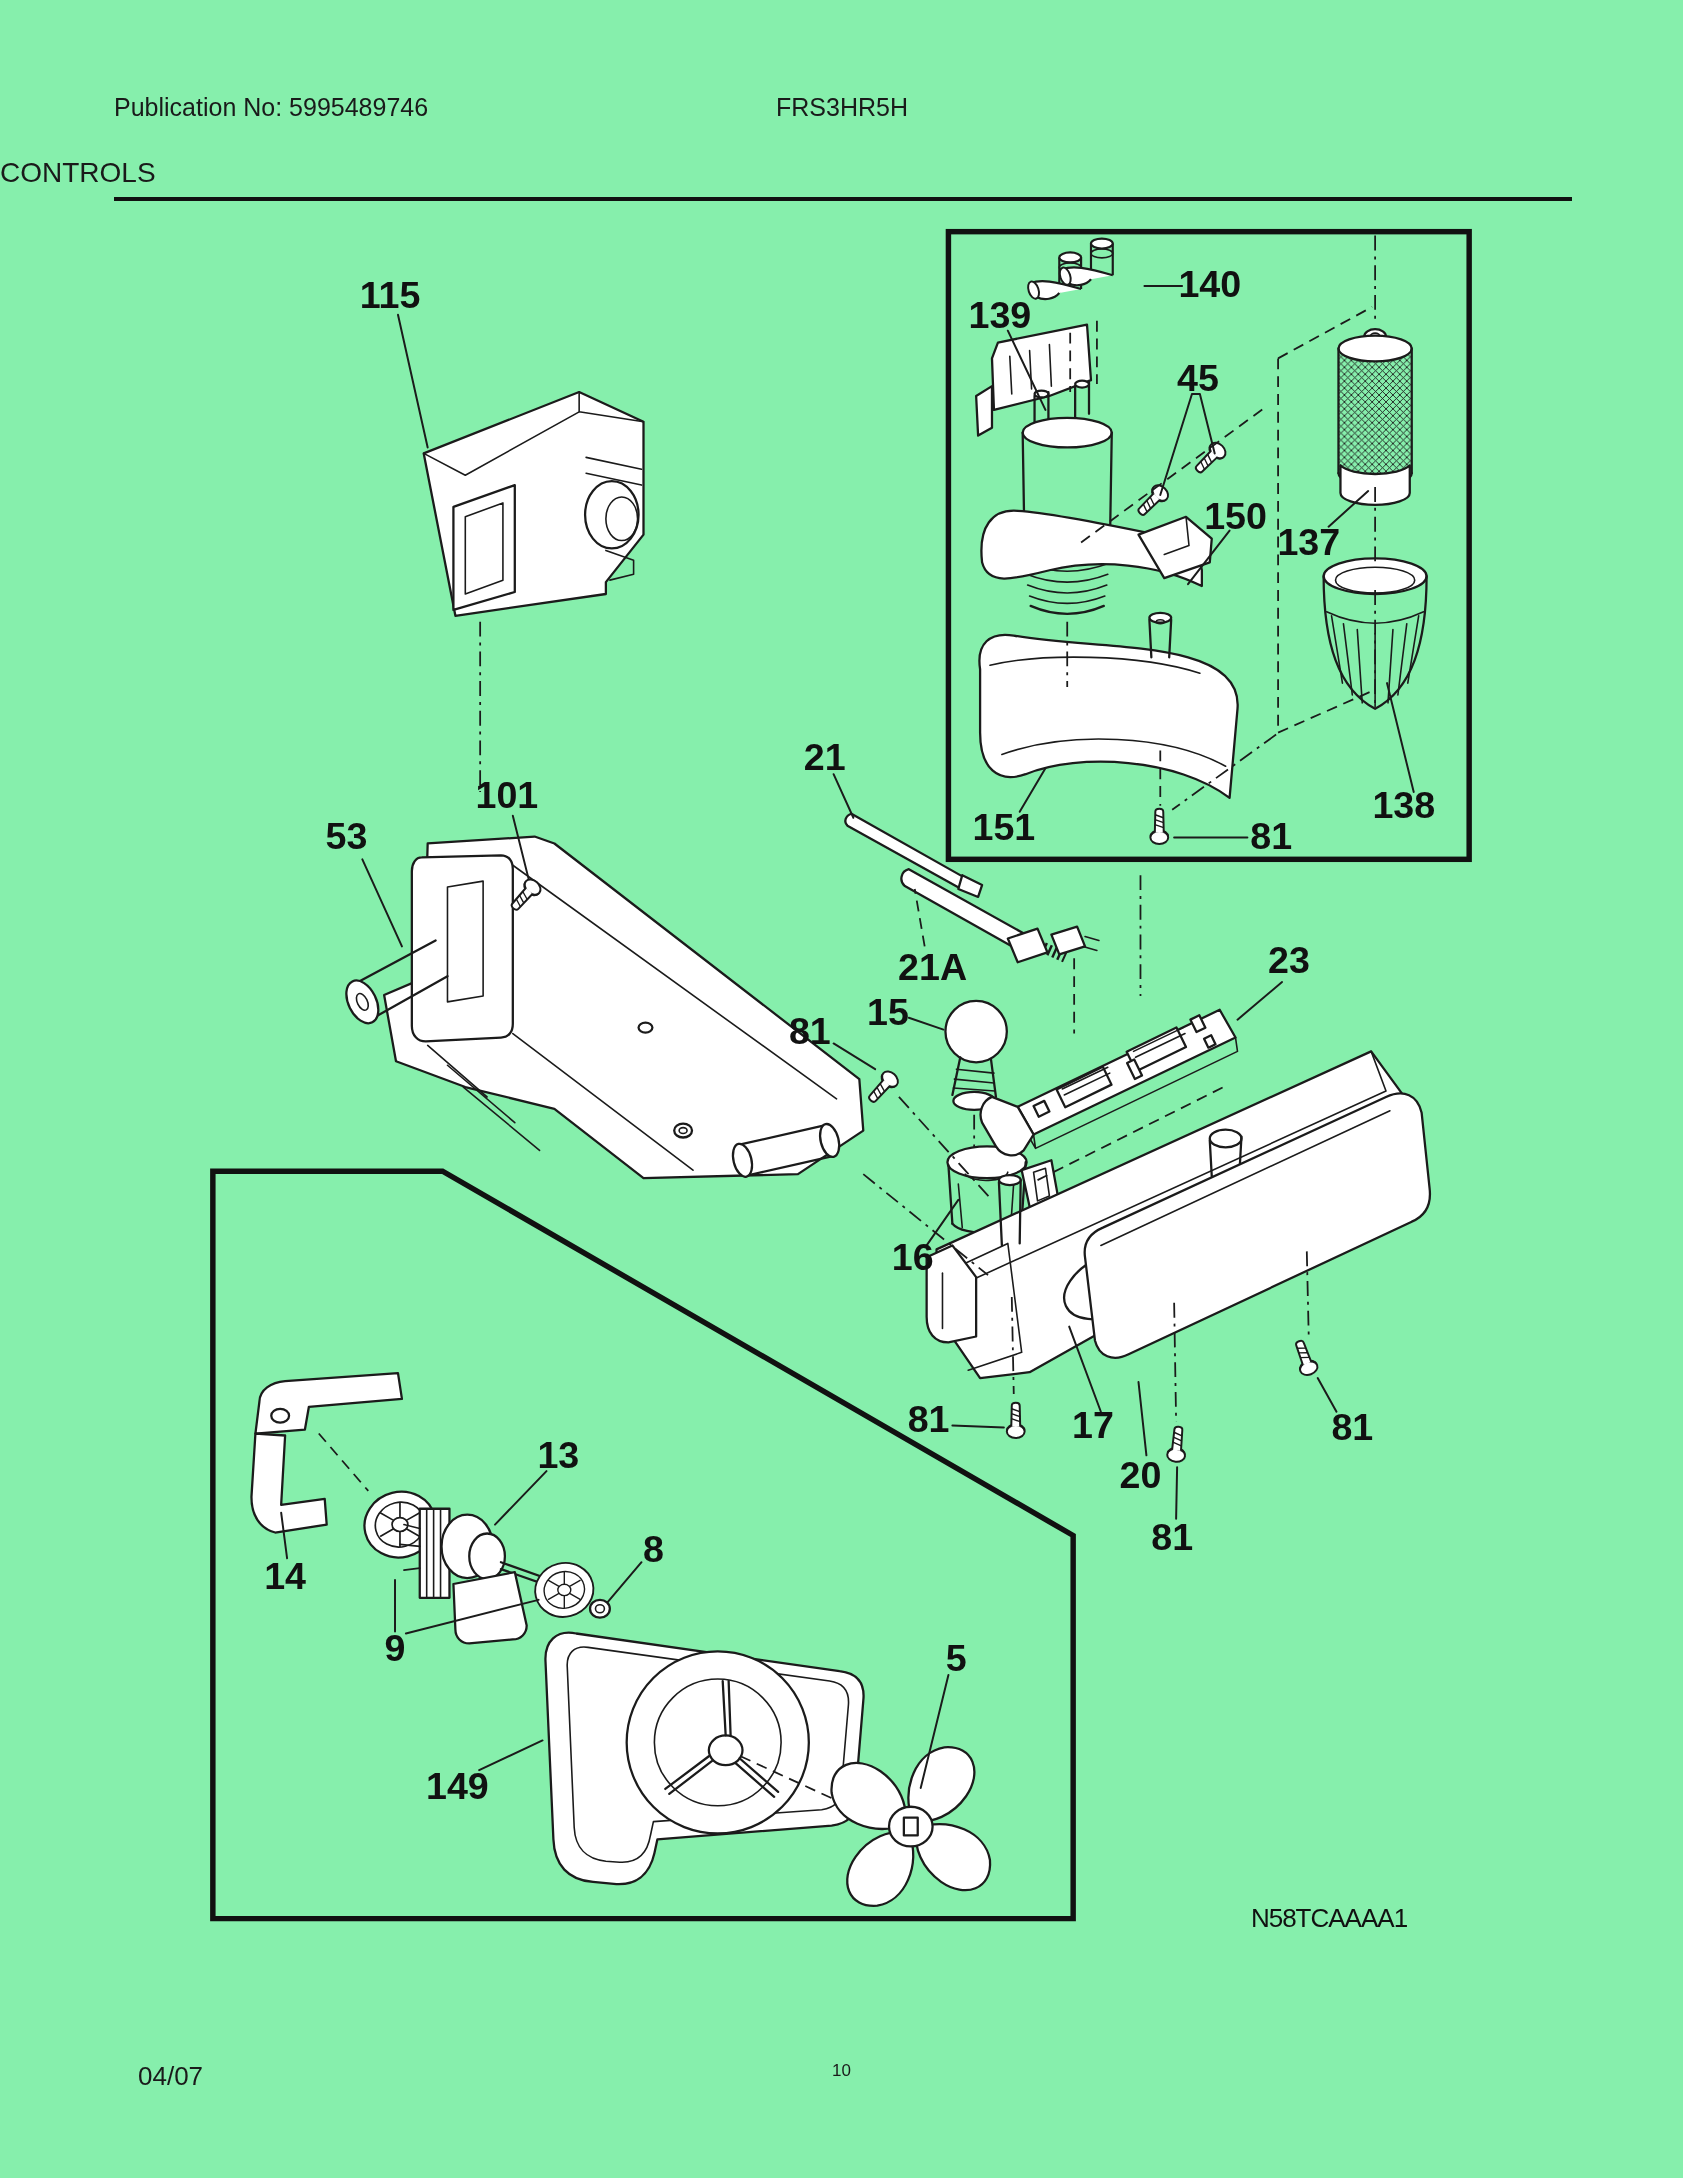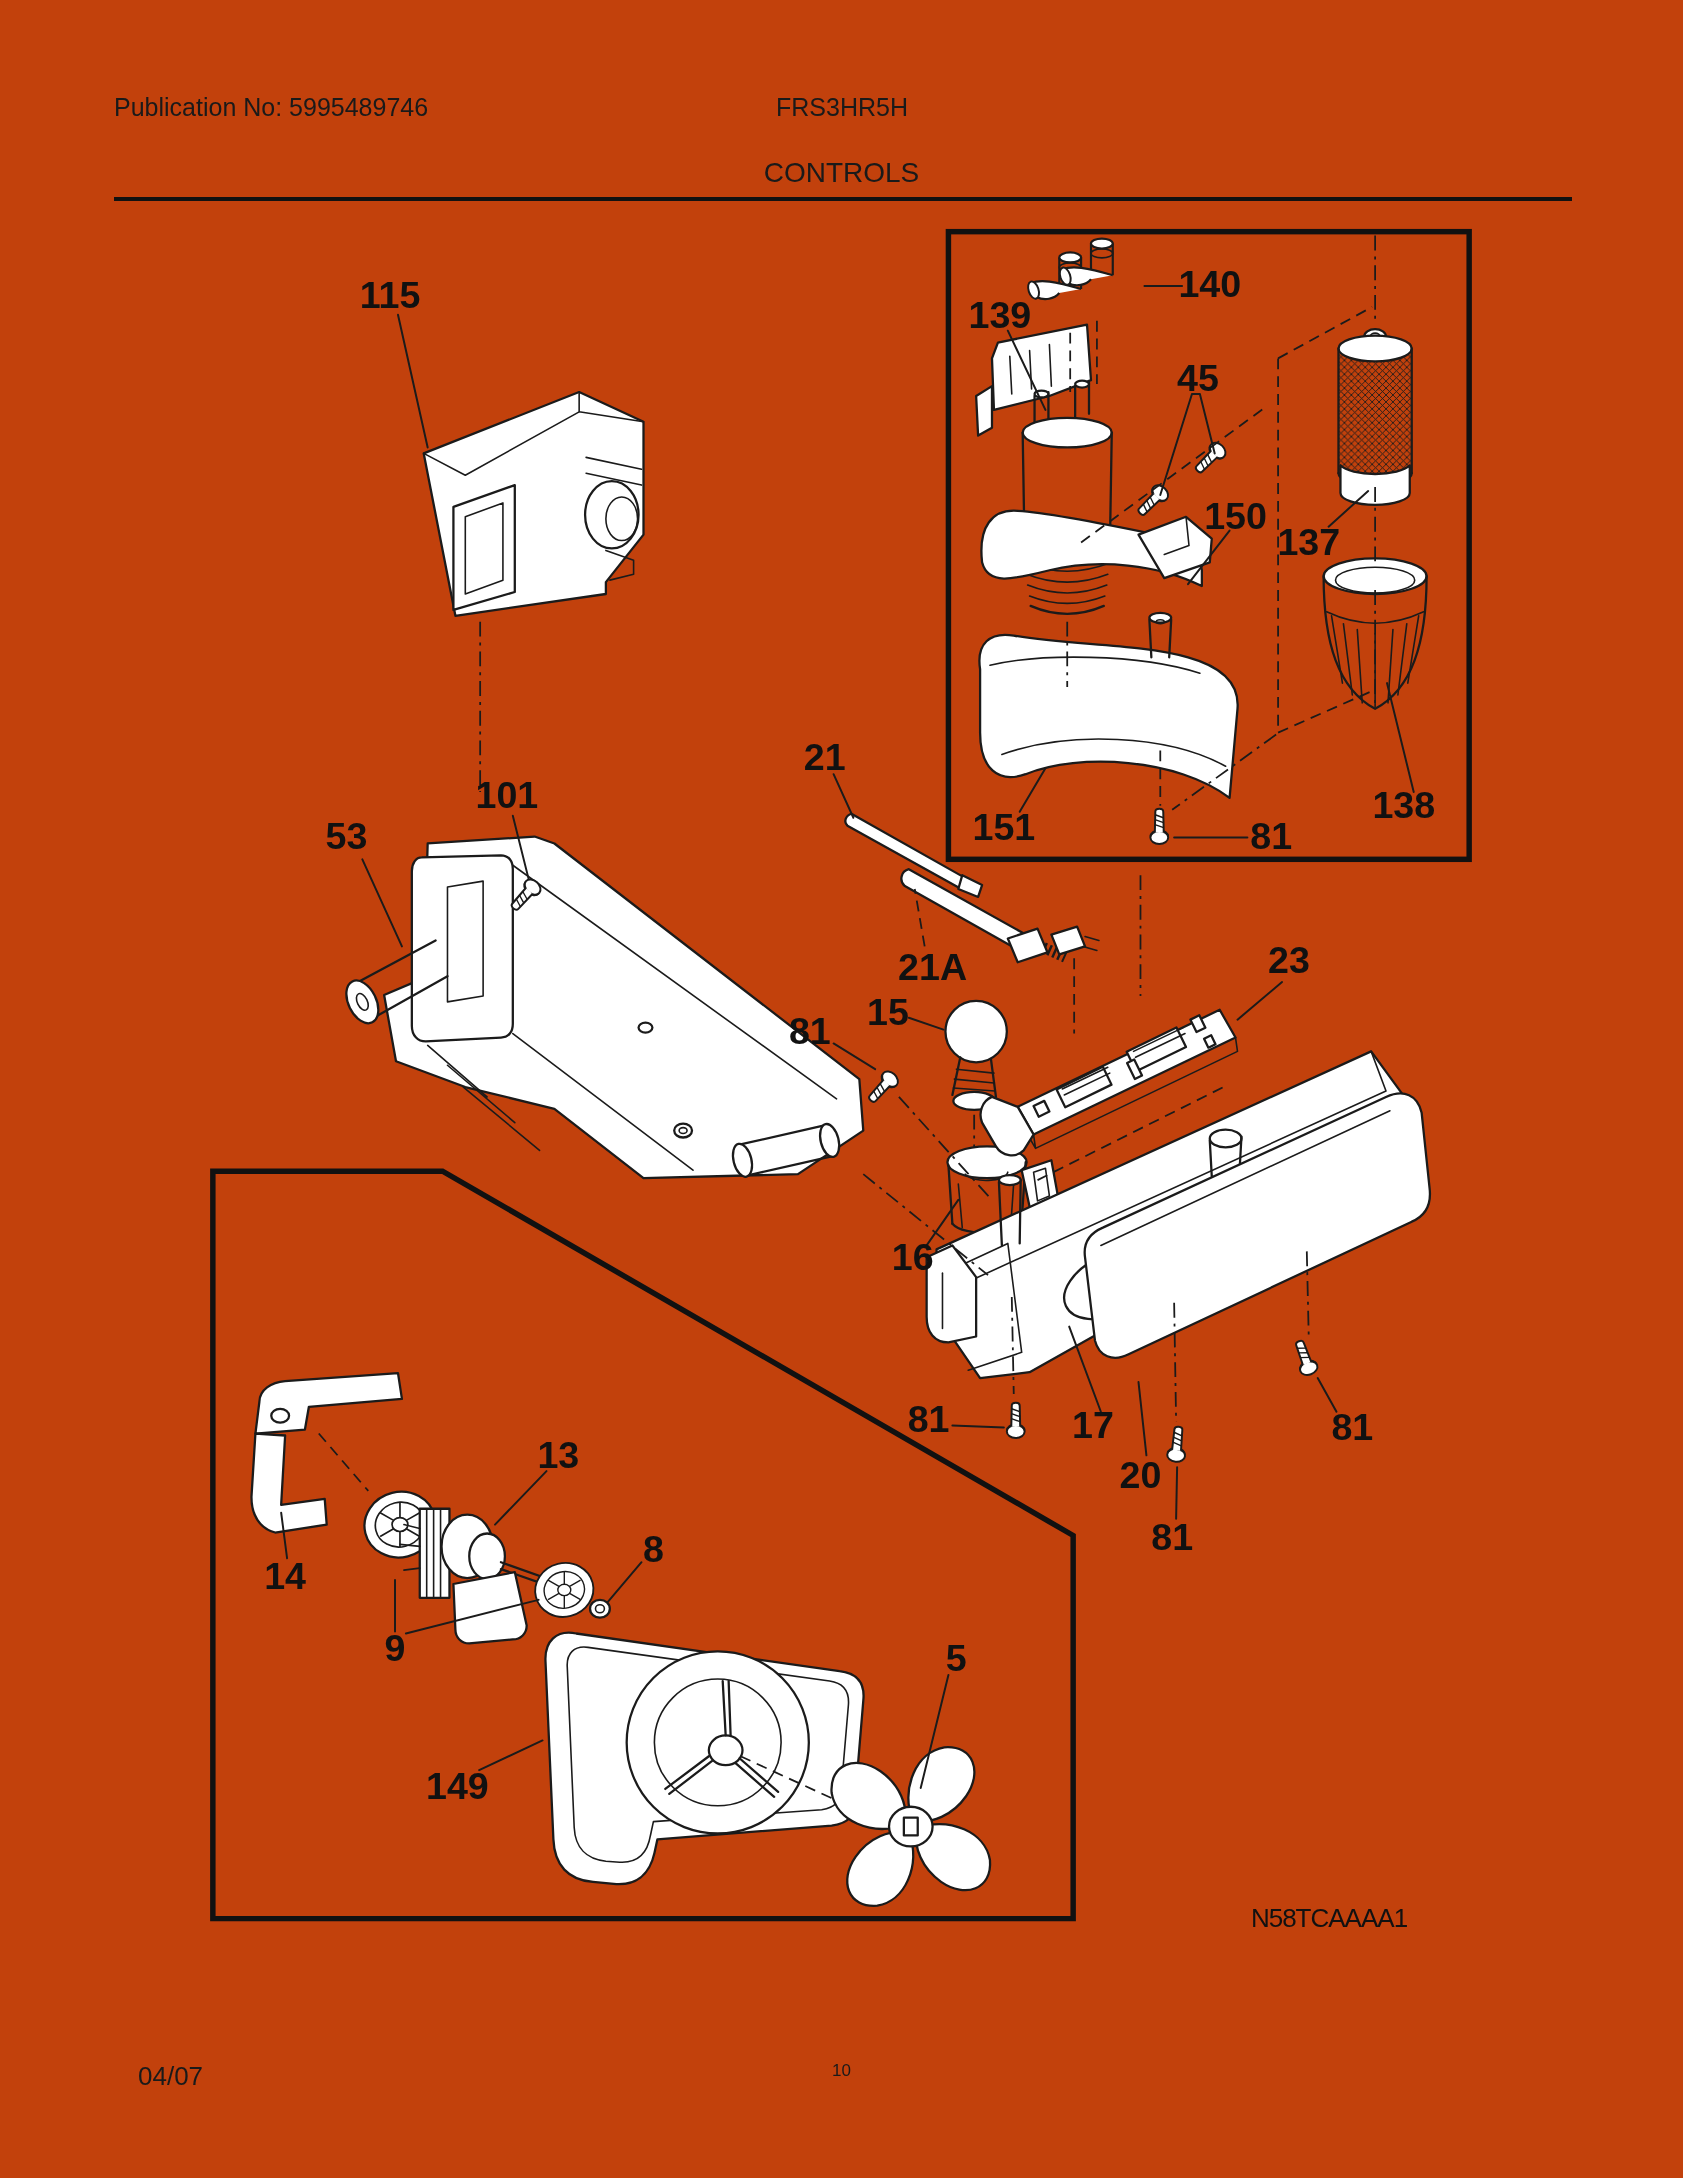--- a/index.html
+++ b/index.html
@@ -1,22 +1,22 @@
 <!DOCTYPE html>
 <html><head>
 <meta charset="utf-8">
 <style>
   html,body{margin:0;padding:0;background:#888;}
   .page{
-    position:relative;width:1683px;height:2178px;background:#c2410c;
+    position:relative;width:1683px;height:2178px;background:#86efac;
     font-family:"Liberation Sans", sans-serif;color:#111;overflow:hidden;
   }
   .hdr-left{position:absolute;left:114px;top:93px;font-size:25px;color:#1a1a1a;}
   .hdr-center{position:absolute;left:776px;top:93px;font-size:25px;color:#1a1a1a;}
-  .title{position:absolute;left:0;top:157px;width:1683px;text-align:center;font-size:28px;color:#1a1a1a;}
+  .title{position:absolute;left:0;top:157px;width:1683px;font-size:28px;color:#1a1a1a;}
   .rule{position:absolute;left:114px;top:197px;width:1458px;height:4px;background:#111;}
   .diagram-id{position:absolute;left:1245px;top:1887px;width:168px;text-align:center;font-size:26px;font-weight:400;letter-spacing:-1px;color:#111;margin-top:16px;}
   .ftr-left{position:absolute;left:117px;top:2061px;font-size:26px;color:#1a1a1a;margin-left:21px;}
   .ftr-center{position:absolute;left:0;top:2061px;width:1683px;text-align:center;font-size:17px;color:#1a1a1a;}
   svg.diagram{position:absolute;left:0;top:0;}
   .ln{fill:none;stroke:#1b1b1b;stroke-width:2.3;stroke-linecap:round;stroke-linejoin:round;}
   .fw{fill:#ffffff;stroke:#1b1b1b;stroke-width:2.3;stroke-linejoin:round;}
   .thin{stroke-width:1.6;}
   .ldr{fill:none;stroke:#1b1b1b;stroke-width:2;stroke-linecap:round;}
   .dash{fill:none;stroke:#1b1b1b;stroke-width:1.8;stroke-dasharray:11 7;}

